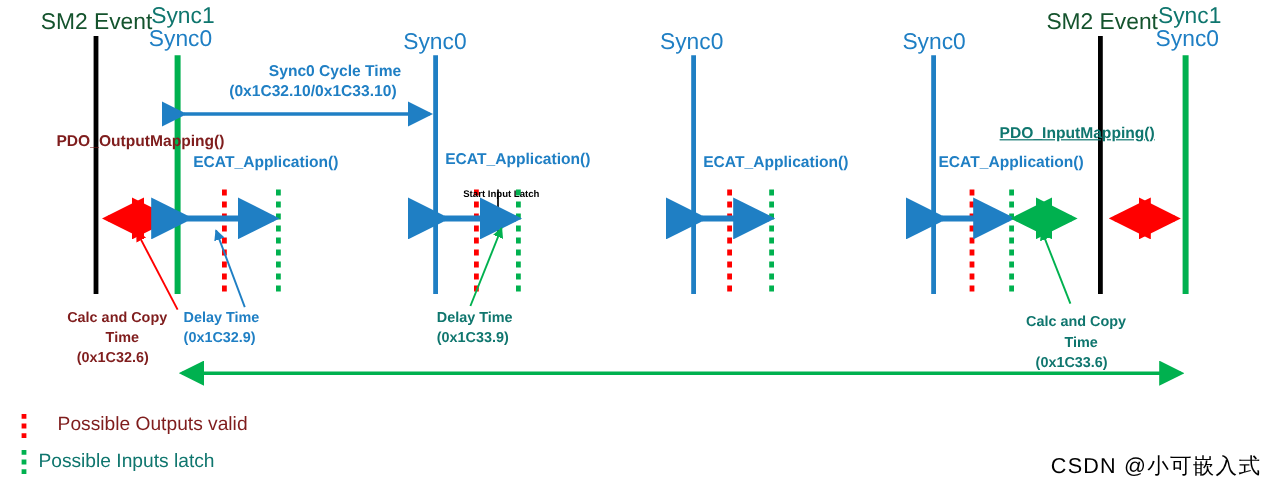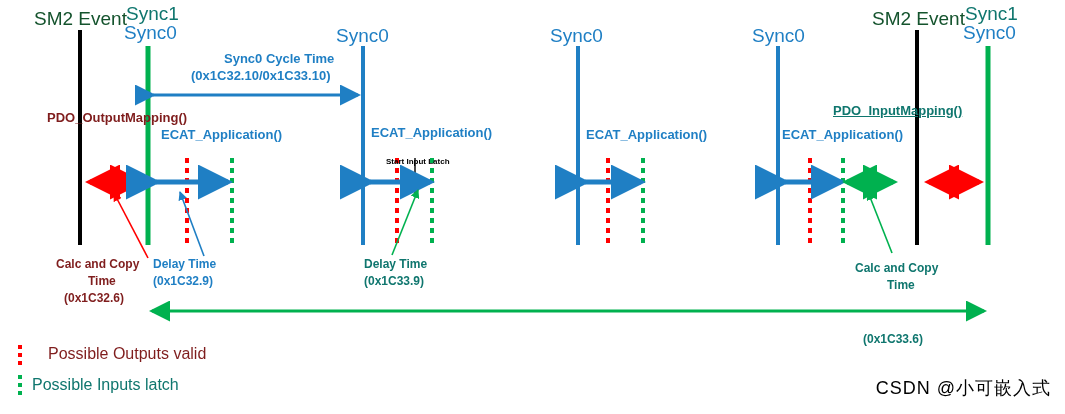--- a/index.html
+++ b/index.html
@@ -137,21 +137,21 @@
 <div class="lbl mid c-red" style="left:64px;top:291px;">(0x1C32.6)</div>
 
 <div class="lbl mid c-blue" style="left:153px;top:257px;">Delay Time</div>
 <div class="lbl mid c-blue" style="left:153px;top:274px;">(0x1C32.9)</div>
 
 <div class="lbl mid c-green" style="left:364px;top:257px;">Delay Time</div>
 <div class="lbl mid c-green" style="left:364px;top:274px;">(0x1C33.9)</div>
 
 <div class="lbl mid c-green" style="left:855px;top:261px;">Calc and Copy</div>
 <div class="lbl mid c-green" style="left:887px;top:278px;">Time</div>
-<div class="lbl mid c-green" style="left:863px;top:295px;margin-top:37px;">(0x1C33.6)</div>
+<div class="lbl mid c-green" style="left:863px;top:295px;">(0x1C33.6)</div>
 
 
 <div class="lbl-plain legend c-red" style="left:48px;top:345px;">Possible Outputs valid</div>
 <div class="lbl-plain legend c-green" style="left:32px;top:376px;">Possible Inputs latch</div>
 
 <div class="watermark">CSDN @小可嵌入式</div>
 
 </div>
 
 </body></html>

